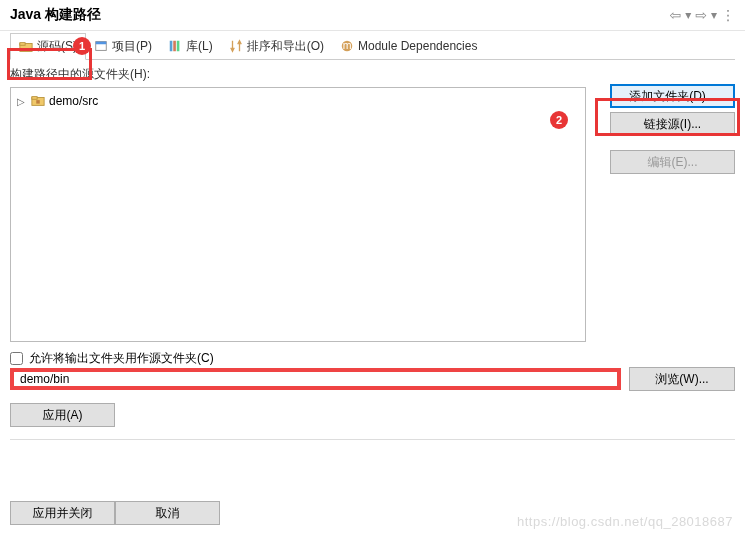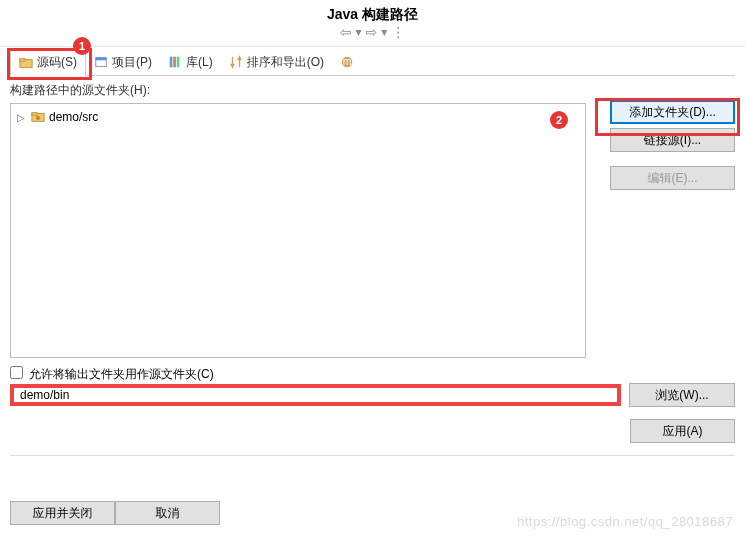--- a/index.html
+++ b/index.html
@@ -1,44 +1,44 @@
 <!DOCTYPE html>
 <html><head>
 <meta charset="utf-8">
 <style>
 * { box-sizing: border-box; margin: 0; padding: 0; font-family: "Microsoft YaHei", "Segoe UI", sans-serif; font-size: 12px; }
 body { background: #fff; width: 745px; height: 539px; position: relative; overflow: hidden; }
 .dialog { width: 745px; height: 539px; background: #fff; display: flex; flex-direction: column; }
-.header { padding: 6px 10px; display: flex; align-items: center; justify-content: space-between; border-bottom: 1px solid #e5e5e5; flex-direction: column; }
+.header { padding: 6px 10px; display: flex; align-items: center; justify-content: space-between; border-bottom: 1px solid #e5e5e5; }
 .header h1 { font-size: 14px; font-weight: bold; }
 .header-nav { display: flex; align-items: center; gap: 4px; color: #888; }
 .nav-arrow { font-size: 14px; cursor: pointer; }
 .dots { font-size: 14px; }
 .tabs { display: flex; border-bottom: 1px solid #ccc; margin: 2px 10px 0 10px; }
 .tab { display: flex; align-items: center; gap: 4px; padding: 4px 8px; cursor: pointer; color: #333; position: relative; }
 .tab.active { background: #fff; border: 1px solid #ccc; border-bottom: 1px solid #fff; margin-bottom: -1px; }
 .tab .icon { width: 14px; height: 14px; display: inline-flex; align-items: center; justify-content: center; }
 .content { flex: 1; padding: 6px 10px; display: flex; flex-direction: column; }
 .row1 { display: flex; gap: 24px; }
 .left-col { flex: 1; display: flex; flex-direction: column; }
 .label { margin-bottom: 4px; color: #333; }
 .tree-panel { border: 1px solid #bbb; height: 255px; padding: 4px; background: #fff; }
 .tree-item { display: flex; align-items: center; gap: 4px; padding: 2px; }
 .tree-toggle { font-size: 10px; color: #666; width: 10px; }
 .pkg-icon { width: 14px; height: 14px; }
 .right-btns { display: flex; flex-direction: column; gap: 4px; width: 125px; padding-top: 18px; }
 .btn { border: 1px solid #adadad; background: #e1e1e1; padding: 10px 6px; text-align: center; cursor: pointer; height: 24px; display: flex; align-items: center; justify-content: center; }
 .btn.disabled { color: #999; cursor: default; }
-.checkbox-row { display: flex; gap: 6px; margin-top: 8px; }
+.checkbox-row { display: flex; align-items: center; gap: 6px; margin-top: 8px; }
 .checkbox-row input { width: 13px; height: 13px; }
 .output-label { margin-top: 10px; margin-bottom: 4px; }
 .output-row { display: flex; gap: 8px; align-items: center; }
 .output-input { flex: 1; border: 4px solid #ef4444; padding: 3px 6px; height: 22px; }
 .browse-btn { width: 106px; }
-.apply-row { display: flex; justify-content: flex-end; margin-top: 12px; }
+.apply-row { display: flex; margin-top: 12px; }
 .sep { height: 1px; background: #ddd; margin: 12px 0 10px; }
 .footer { display: flex; justify-content: flex-start; padding: 8px 10px 14px; }
 .footer .btn { width: 105px; }
 
 .annotate-box-1 { position: absolute; top: 48px; left: 7px; width: 85px; height: 32px; border: 3px solid #e83535; pointer-events: none; }
 .annotate-box-2 { position: absolute; top: 98px; left: 595px; width: 145px; height: 38px; border: 3px solid #e83535; pointer-events: none; }
 .badge { position: absolute; width: 18px; height: 18px; background: #e83535; border-radius: 50%; color: #fff; font-size: 11px; display: flex; align-items: center; justify-content: center; font-weight: bold; pointer-events: none; }
 .badge.b1 { top: 37px; left: 73px; }
 .badge.b2 { top: 111px; left: 550px; }
 .highlight-btn { border: 2px solid #0078d7 !important; background: #e5f1fb !important; }
@@ -97,20 +97,21 @@
       </span>
       <span>排序和导出(O)</span>
     </div>
     <div class="tab">
       <span class="icon">
         <svg viewBox="0 0 16 16">
             <circle cx="8" cy="8" r="6" fill="#d4a05a"></circle>
             <text x="8" y="11" text-anchor="middle" fill="#fff" font-size="8">m</text>
           </svg>
       </span>
+      <span>Module Dependencies</span>
     </div>
   </div>
 
   <div class="content">
     <div class="row1">
       <div class="left-col">
         <div class="label">构建路径中的源文件夹(H):</div>
         <div class="tree-panel">
           <div class="tree-item">
             <span class="tree-toggle">▷</span>

